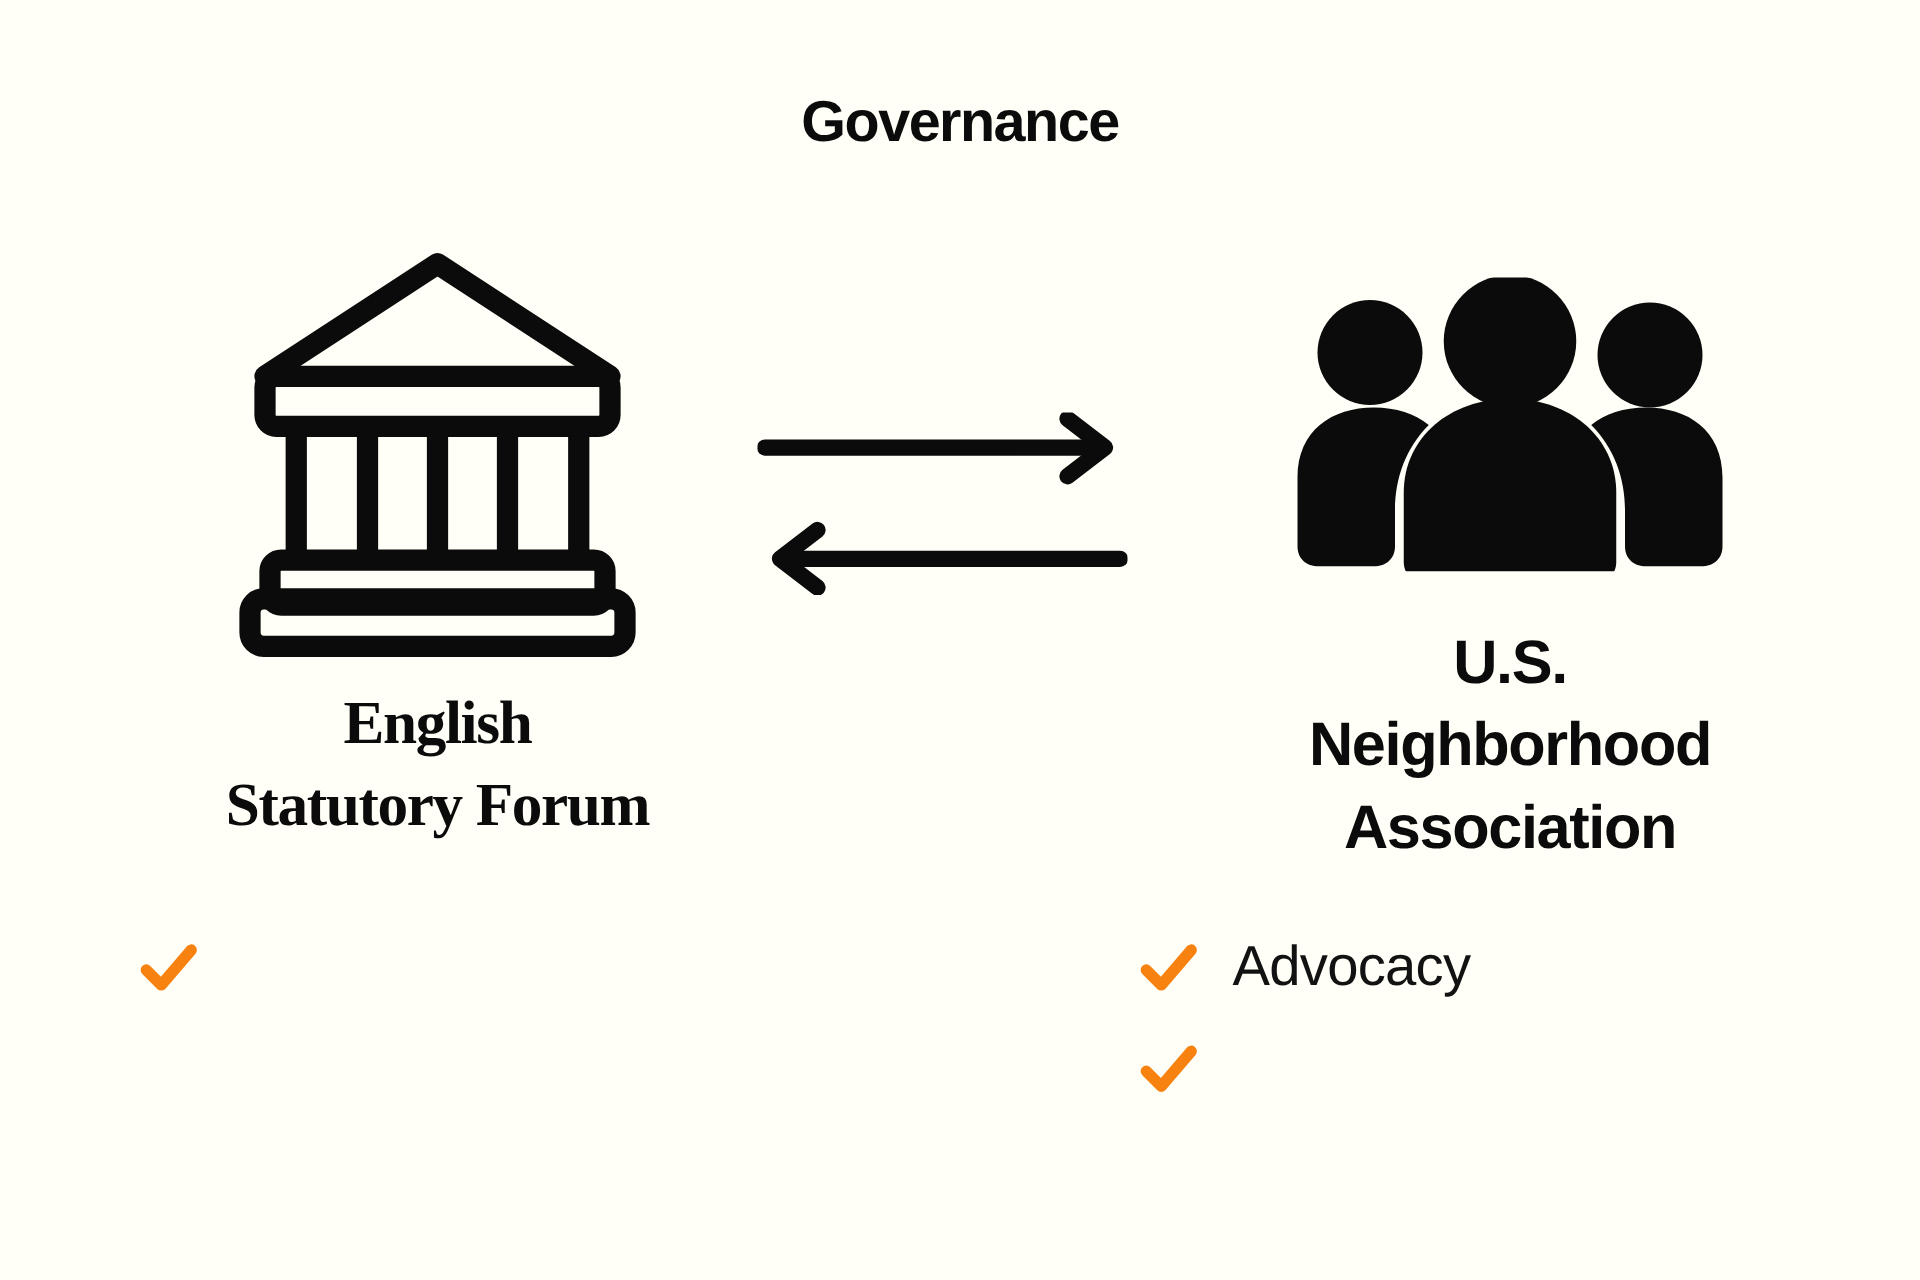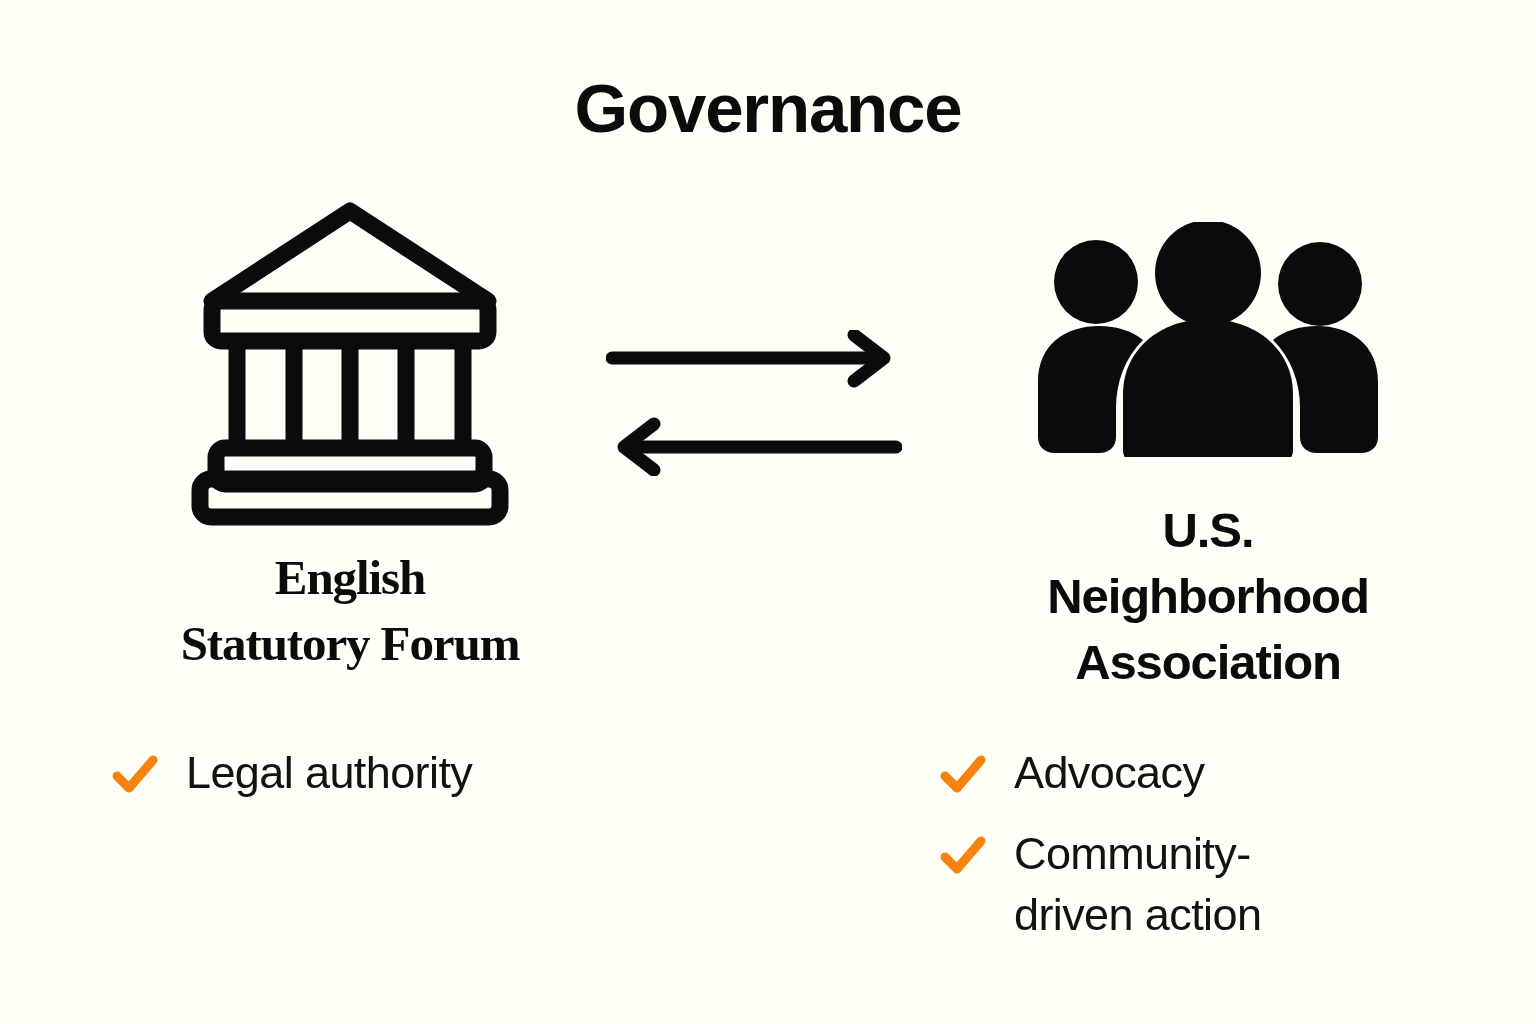--- a/index.html
+++ b/index.html
@@ -11,21 +11,21 @@
     overflow:hidden;
     position:relative;
     -webkit-font-smoothing:antialiased;
   }
   .stage{position:absolute;inset:0;}
 
   
   .title{
     position:absolute;left:0;top:74px;width:1536px;
     text-align:center;
-    font-size:69px;line-height:1;
+    font-size:46px;line-height:1;
     font-weight:bold;
     letter-spacing:-1.2px;
     color:#0b0b0b;
   }
 
   
   .col{position:absolute;top:0;height:1024px;}
   .col-left{left:0;width:700px;}
   .col-right{left:880px;width:656px;}
 
@@ -42,21 +42,21 @@
     letter-spacing:-1.1px;
     color:#0b0b0b;
     white-space:pre-line;
   }
   .label-left{top:545px;font-family:Liberation Serif, serif;}
   .label-right{top:497px;}
 
   
   .bullets{position:absolute;}
   .bullets-left{left:112px;top:742px;width:560px;}
-  .bullets-right{left:940px;top:742px;width:470px;}
+  .bullets-right{left:912px;top:742px;width:470px;}
 
   .bullet{
     display:flex;
     align-items:flex-start;
     margin-bottom:20px;
   }
   .check{
     flex:0 0 auto;
     width:46px;height:46px;
     margin-top:10px;
@@ -117,21 +117,20 @@
 Statutory Forum</div>
   </div>
 
   <div class="bullets bullets-left">
     <div class="bullet">
       <span class="check">
         <svg viewBox="0 0 46 46" aria-hidden="true">
           <path d="M5 24 L17 36 L41 8" fill="none" stroke="#f8820f" stroke-width="9" stroke-linecap="round" stroke-linejoin="round"></path>
         </svg>
       </span>
-      <span class="bullet-text">Legal authority</span>
     </div>
   </div>
 
   <div class="arrows">
     <svg width="296" height="146" viewBox="0 0 296 146" aria-hidden="true">
 
       <g stroke="#0b0b0b" stroke-width="13" fill="none" stroke-linecap="round" stroke-linejoin="round">
         <line x1="6" y1="28" x2="276" y2="28"></line>
         <polyline points="248,5 278,28 248,51"></polyline>
       </g>
@@ -182,18 +181,16 @@
         </svg>
       </span>
       <span class="bullet-text">Advocacy</span>
     </div>
     <div class="bullet">
       <span class="check">
         <svg viewBox="0 0 46 46" aria-hidden="true">
           <path d="M5 24 L17 36 L41 8" fill="none" stroke="#f8820f" stroke-width="9" stroke-linecap="round" stroke-linejoin="round"></path>
         </svg>
       </span>
-      <span class="bullet-text" style="white-space:pre-line;">Community-
-driven action</span>
     </div>
   </div>
 
 </div>
 
 </body></html>

